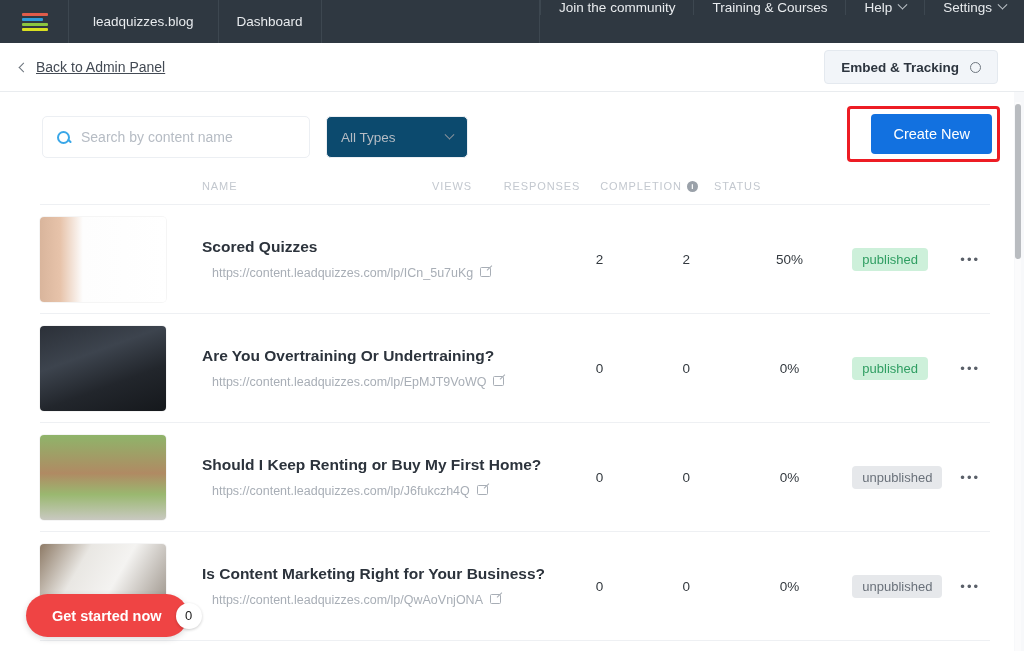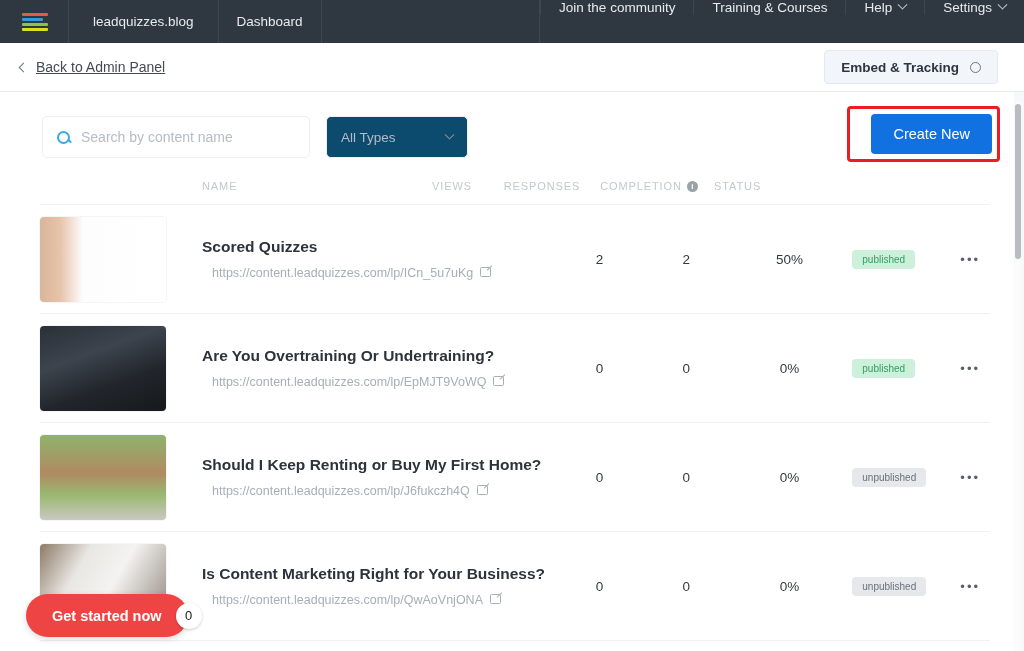--- a/index.html
+++ b/index.html
@@ -213,21 +213,21 @@
     border: 1.2px solid #a8aeb6; border-radius: 1.5px;
   }
   .ext-ico::after {
     content:""; position: absolute; right: -1px; top: -1px;
     width: 7px; height: 1.2px; background: #a8aeb6;
     transform: rotate(-45deg); transform-origin: right center;
   }
   .cell-num { font-size: 13.5px; color: #33393f; }
   .badge {
     display: inline-block;
-    font-size: 10px;
+    font-size: 13px;
     padding: 4px 10px;
     border-radius: 4px;
   }
   .badge.published { background: #cdf0da; color: #2f9e62; }
   .badge.unpublished { background: #e6e8eb; color: #6a717a; }
   .dots { color: #5b6views; font-size: 18px; letter-spacing: 2px; color: #5a6069; }
 
   
   .sbar {
     position: absolute; right: 3px; top: 10px;

